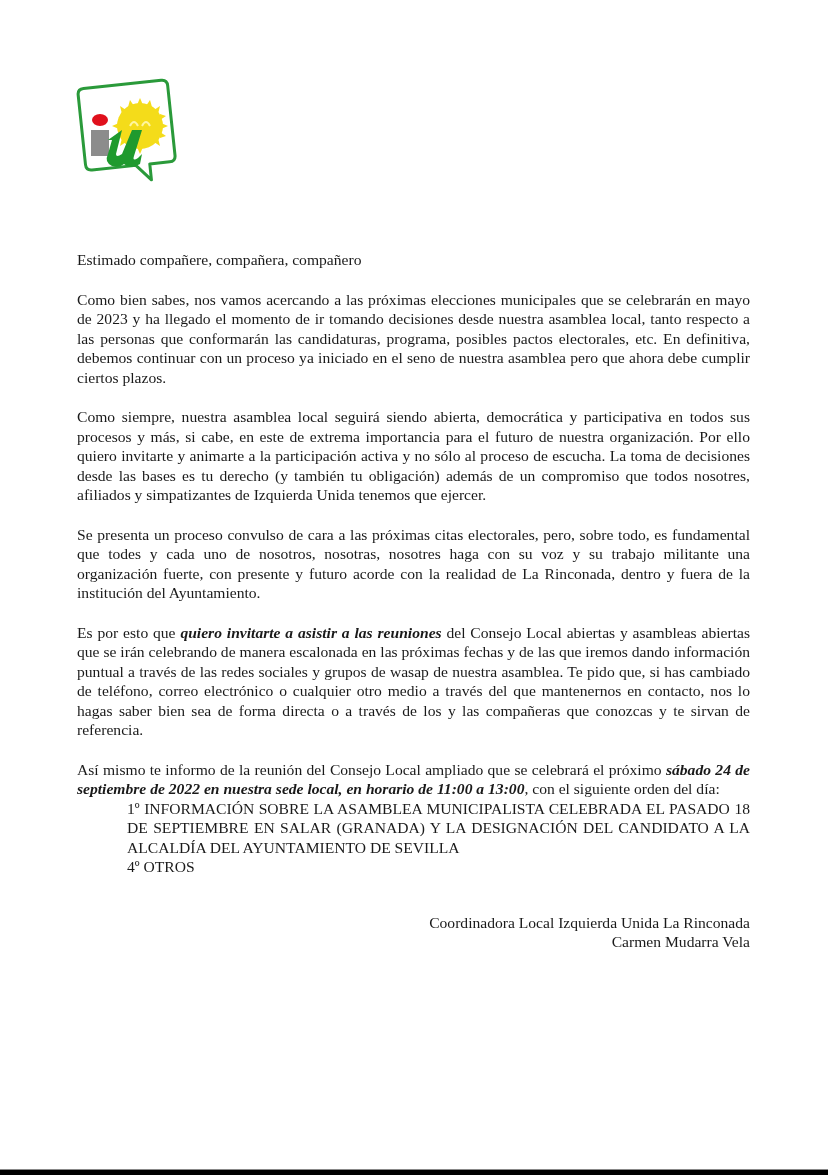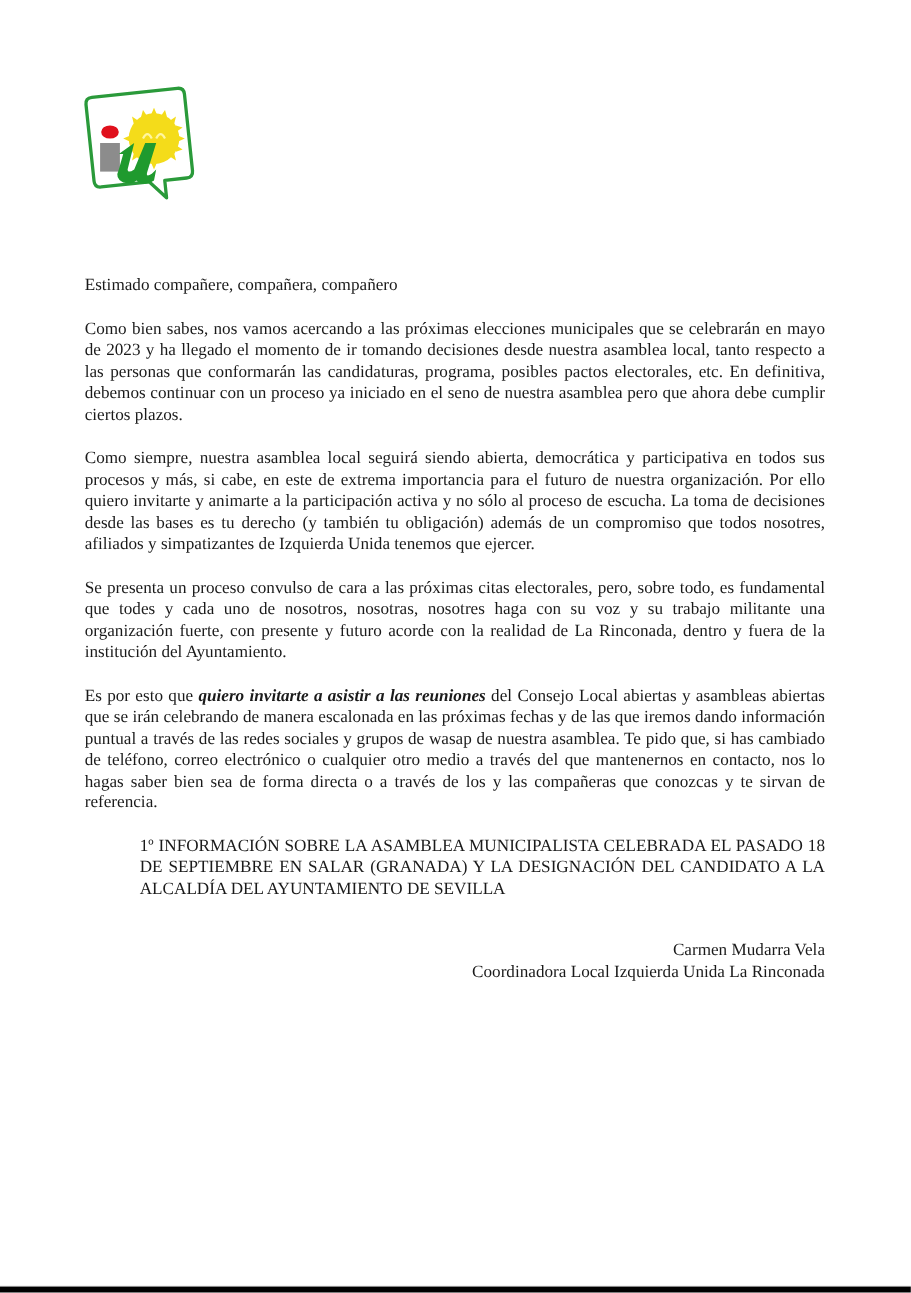--- a/index.html
+++ b/index.html
@@ -58,26 +58,28 @@
 
 <div class="page">
   <p class="para greet">Estimado compañere, compañera, compañero</p>
 
   <p class="para">Como bien sabes, nos vamos acercando a las próximas elecciones municipales que se celebrarán en mayo de 2023 y ha llegado el momento de ir tomando decisiones desde nuestra asamblea local, tanto respecto a las personas que conformarán las candidaturas, programa, posibles pactos electorales, etc. En definitiva, debemos continuar con un proceso ya iniciado en el seno de nuestra asamblea pero que ahora debe cumplir ciertos plazos.</p>
   <p class="para">Como siempre, nuestra asamblea local seguirá siendo abierta, democrática y participativa en todos sus procesos y más, si cabe, en este de extrema importancia para el futuro de nuestra organización. Por ello quiero invitarte y animarte a la participación activa y no sólo al proceso de escucha. La toma de decisiones desde las bases es tu derecho (y también tu obligación) además de un compromiso que todos nosotres, afiliados y simpatizantes de Izquierda Unida tenemos que ejercer.</p>
   <p class="para">Se presenta un proceso convulso de cara a las próximas citas electorales, pero, sobre todo, es fundamental que todes y cada uno de nosotros, nosotras, nosotres haga con su voz y su trabajo militante una organización fuerte, con presente y futuro acorde con la realidad de La Rinconada, dentro y fuera de la institución del Ayuntamiento.</p>
 
   <p class="para"><span>Es por esto que </span><b>quiero invitarte a asistir a las reuniones</b><span> del Consejo Local abiertas y asambleas abiertas que se irán celebrando de manera escalonada en las próximas fechas y de las que iremos dando información puntual a través de las redes sociales y grupos de wasap de nuestra asamblea. Te pido que, si has cambiado de teléfono, correo electrónico o cualquier otro medio a través del que mantenernos en contacto, nos lo hagas saber bien sea de forma directa o a través de los y las compañeras que conozcas y te sirvan de referencia.</span></p>
 
+  <p class="para" style="margin-bottom:0"><span>Así mismo te informo de la reunión del Consejo Local ampliado que se celebrará el próximo </span><b>sábado 24 de septiembre de 2022 en nuestra sede local, en horario de 11:00 a 13:00</b><span>, con el siguiente orden del día:</span></p>
 
   <ul class="agenda">
     <li>1º INFORMACIÓN SOBRE LA ASAMBLEA MUNICIPALISTA CELEBRADA EL PASADO 18 DE SEPTIEMBRE EN SALAR (GRANADA) Y LA DESIGNACIÓN DEL CANDIDATO A LA ALCALDÍA DEL AYUNTAMIENTO DE SEVILLA</li>
+    <li>4º OTROS</li>
   </ul>
 
 
   <div class="signature">
+    <div>Coordinadora Local Izquierda Unida La Rinconada</div>
     <div>Carmen Mudarra Vela</div>
-    <div>Coordinadora Local Izquierda Unida La Rinconada</div>
   </div>
 </div>
 
 <div class="bottom-bar-gray"></div>
 <div class="bottom-bar"></div>
 
 </body></html>

